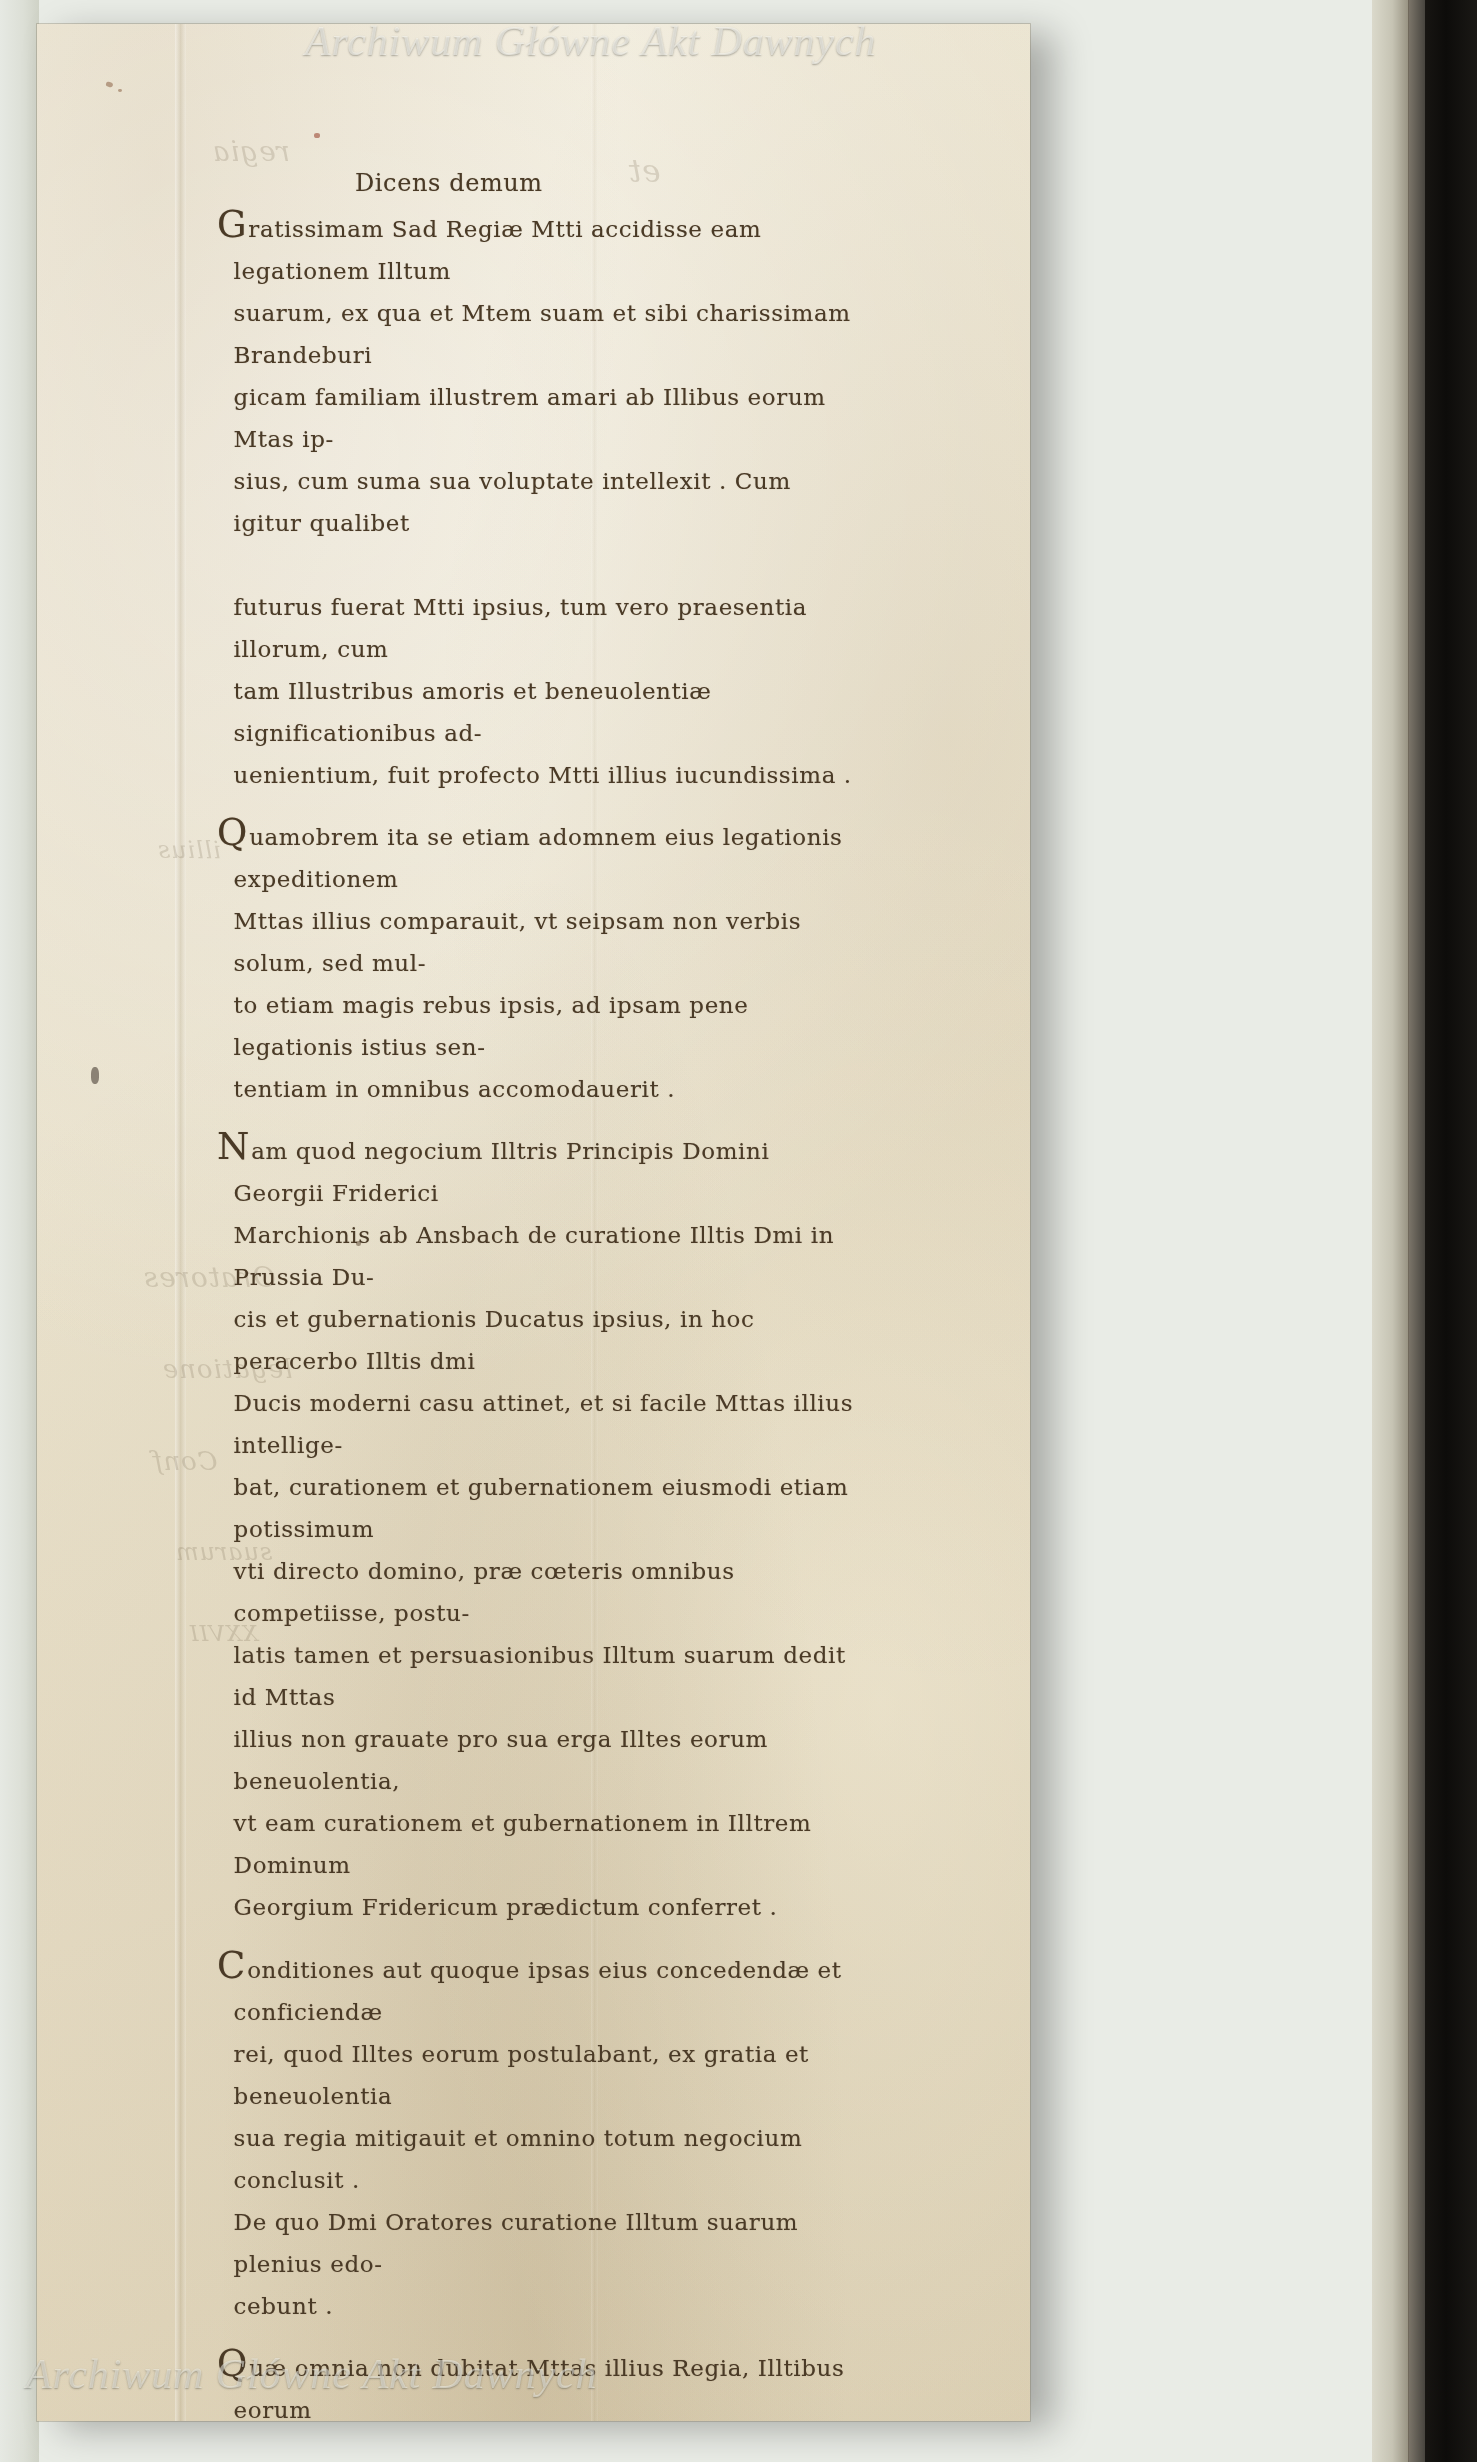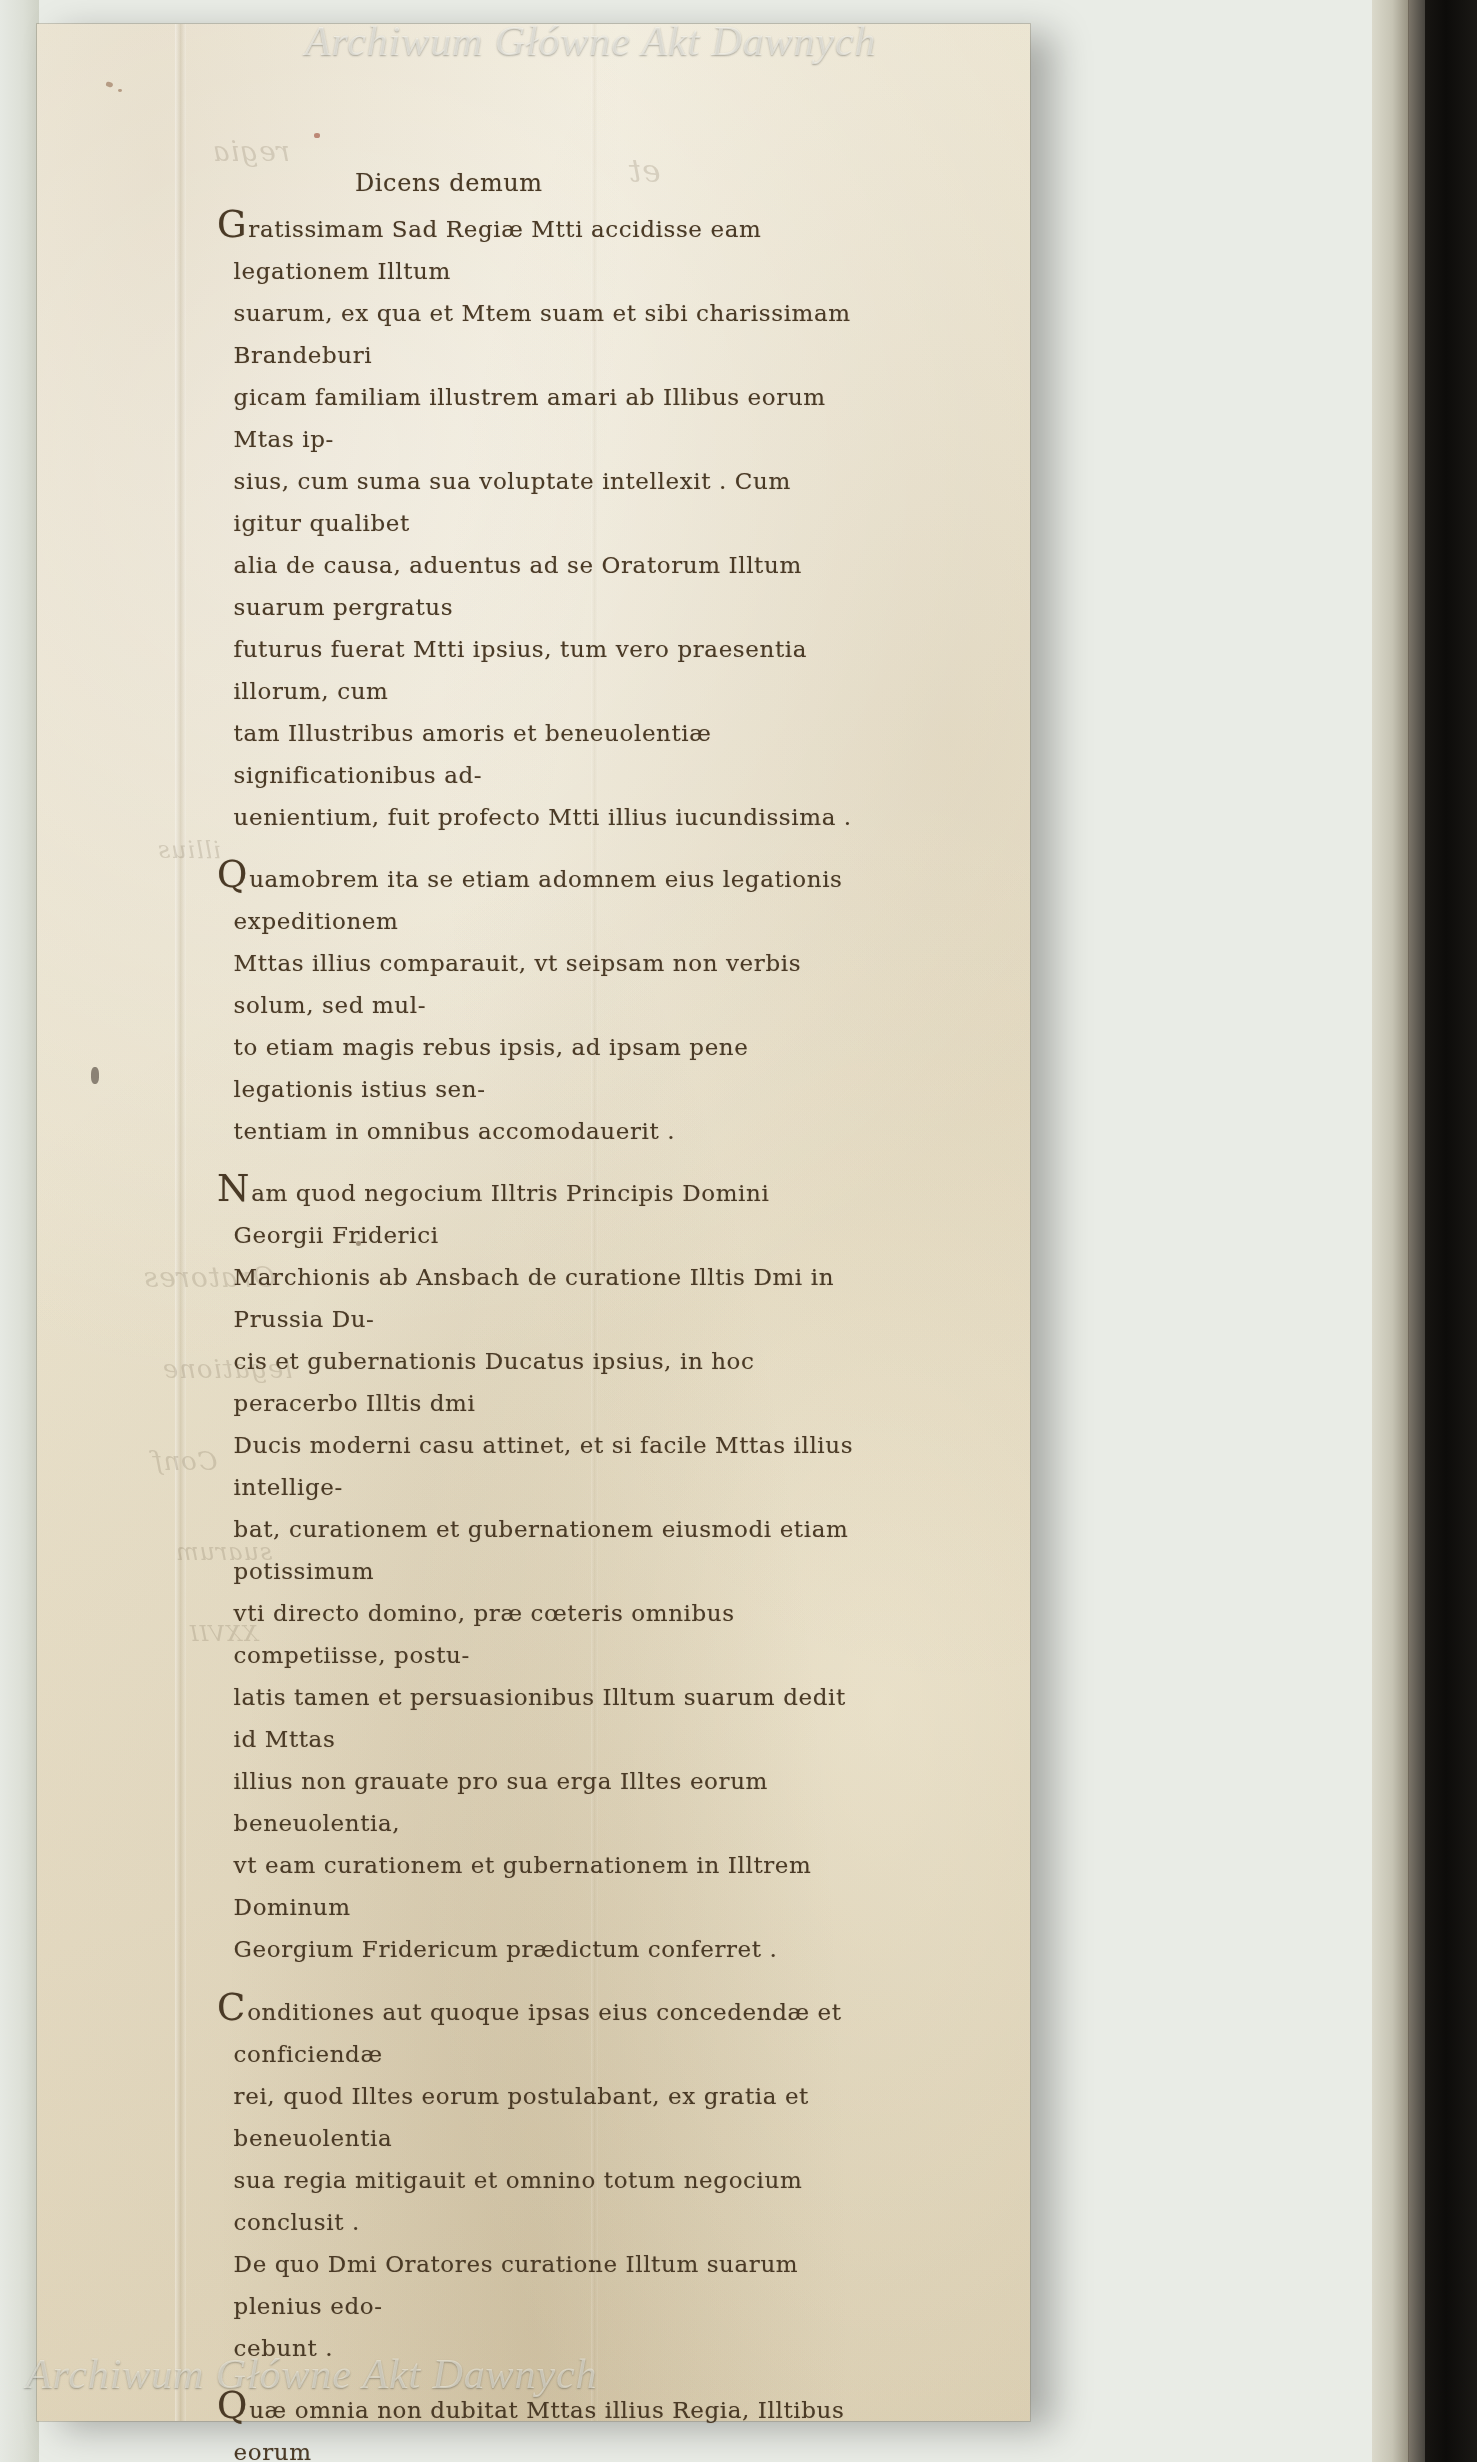--- a/index.html
+++ b/index.html
@@ -218,21 +218,21 @@
 
     <div class="textblock">
 
       <p class="para heading">Dicens demum</p>
 
       <p class="para hang">
         <span class="drop">G</span><span>ratissimam Sad Regiæ Mtti accidisse eam legationem Illtum</span><br>
         <span>suarum, ex qua et Mtem suam et sibi charissimam Brandeburi</span><br>
         <span>gicam familiam illustrem amari ab Illibus eorum Mtas ip-</span><br>
         <span>sius, cum suma sua voluptate intellexit . Cum igitur qualibet</span><br>
-        <span>alia de causa, aduentus ad se Oratorum Illtum suarum pergratus</span><br>
+        <br>
         <span>futurus fuerat Mtti ipsius, tum vero praesentia illorum, cum</span><br>
         <span>tam Illustribus amoris et beneuolentiæ significationibus ad-</span><br>
         <span>uenientium, fuit profecto Mtti illius iucundissima .</span>
       </p>
 
       <p class="para hang">
         <span class="drop">Q</span><span>uamobrem ita se etiam adomnem eius legationis expeditionem</span><br>
         <span>Mttas illius comparauit, vt seipsam non verbis solum, sed mul-</span><br>
         <span>to etiam magis rebus ipsis, ad ipsam pene legationis istius sen-</span><br>
         <span>tentiam in omnibus accomodauerit .</span>

